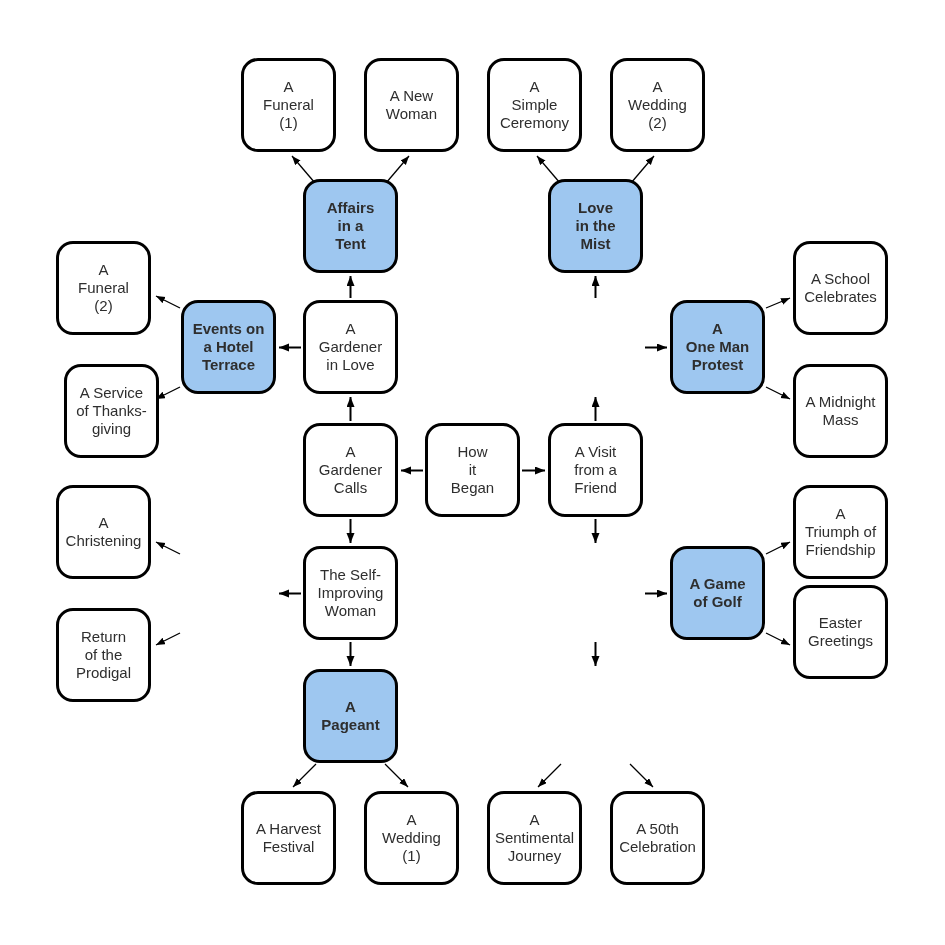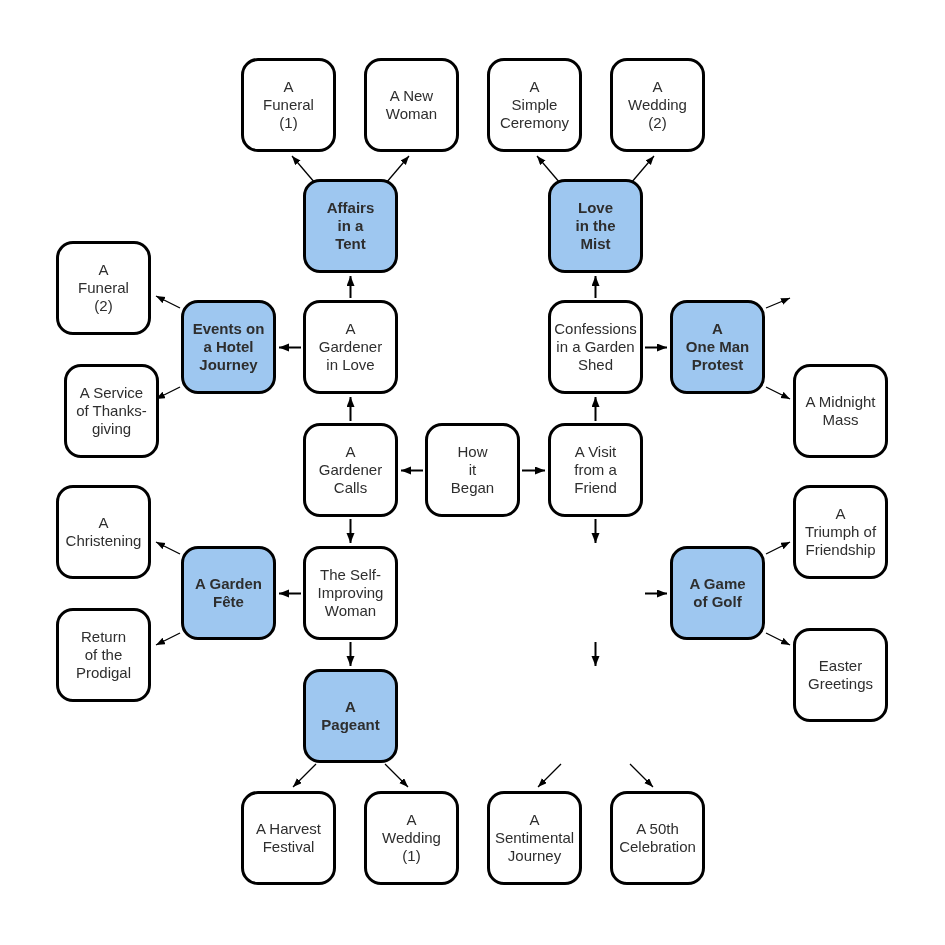--- a/index.html
+++ b/index.html
@@ -114,30 +114,29 @@
   <div class="node hl" style="left:303px;top:179px">Affairs
 in a
 Tent</div>
   <div class="node hl" style="left:548px;top:179px">Love
 in the
 Mist</div>
 
   <div class="node" style="left:56px;top:241px">A
 Funeral
 (2)</div>
+  <div class="node" style="left:793px;top:241px">A School
+Celebrates</div>
 
   <div class="node hl" style="left:181px;top:300px">Events on
 a Hotel
-Journey</div>
+Terrace</div>
   <div class="node" style="left:303px;top:300px">A
 Gardener
 in Love</div>
-  <div class="node" style="left:548px;top:300px">Confessions
-in a Garden
-Shed</div>
   <div class="node hl" style="left:670px;top:300px">A
 One Man
 Protest</div>
 
   <div class="node" style="left:64px;top:364px">A Service
 of Thanks-
 giving</div>
   <div class="node" style="left:793px;top:364px">A Midnight
 Mass</div>
 
@@ -150,32 +149,30 @@
   <div class="node" style="left:425px;top:423px">How
 it
 Began</div>
 
   <div class="node" style="left:56px;top:485px">A
 Christening</div>
   <div class="node" style="left:793px;top:485px">A
 Triumph of
 Friendship</div>
 
-  <div class="node hl" style="left:181px;top:546px">A Garden
-Fête</div>
   <div class="node" style="left:303px;top:546px">The Self-
 Improving
 Woman</div>
   <div class="node" style="left:56px;top:608px">Return
 of the
 Prodigal</div>
 
   <div class="node hl" style="left:670px;top:546px">A Game
 of Golf</div>
-  <div class="node" style="left:793px;top:628px">Easter
+  <div class="node" style="left:793px;top:585px">Easter
 Greetings</div>
 
   <div class="node hl" style="left:303px;top:669px">A
 Pageant</div>
 
   <div class="node" style="left:241px;top:791px">A Harvest
 Festival</div>
   <div class="node" style="left:364px;top:791px">A
 Wedding
 (1)</div>

